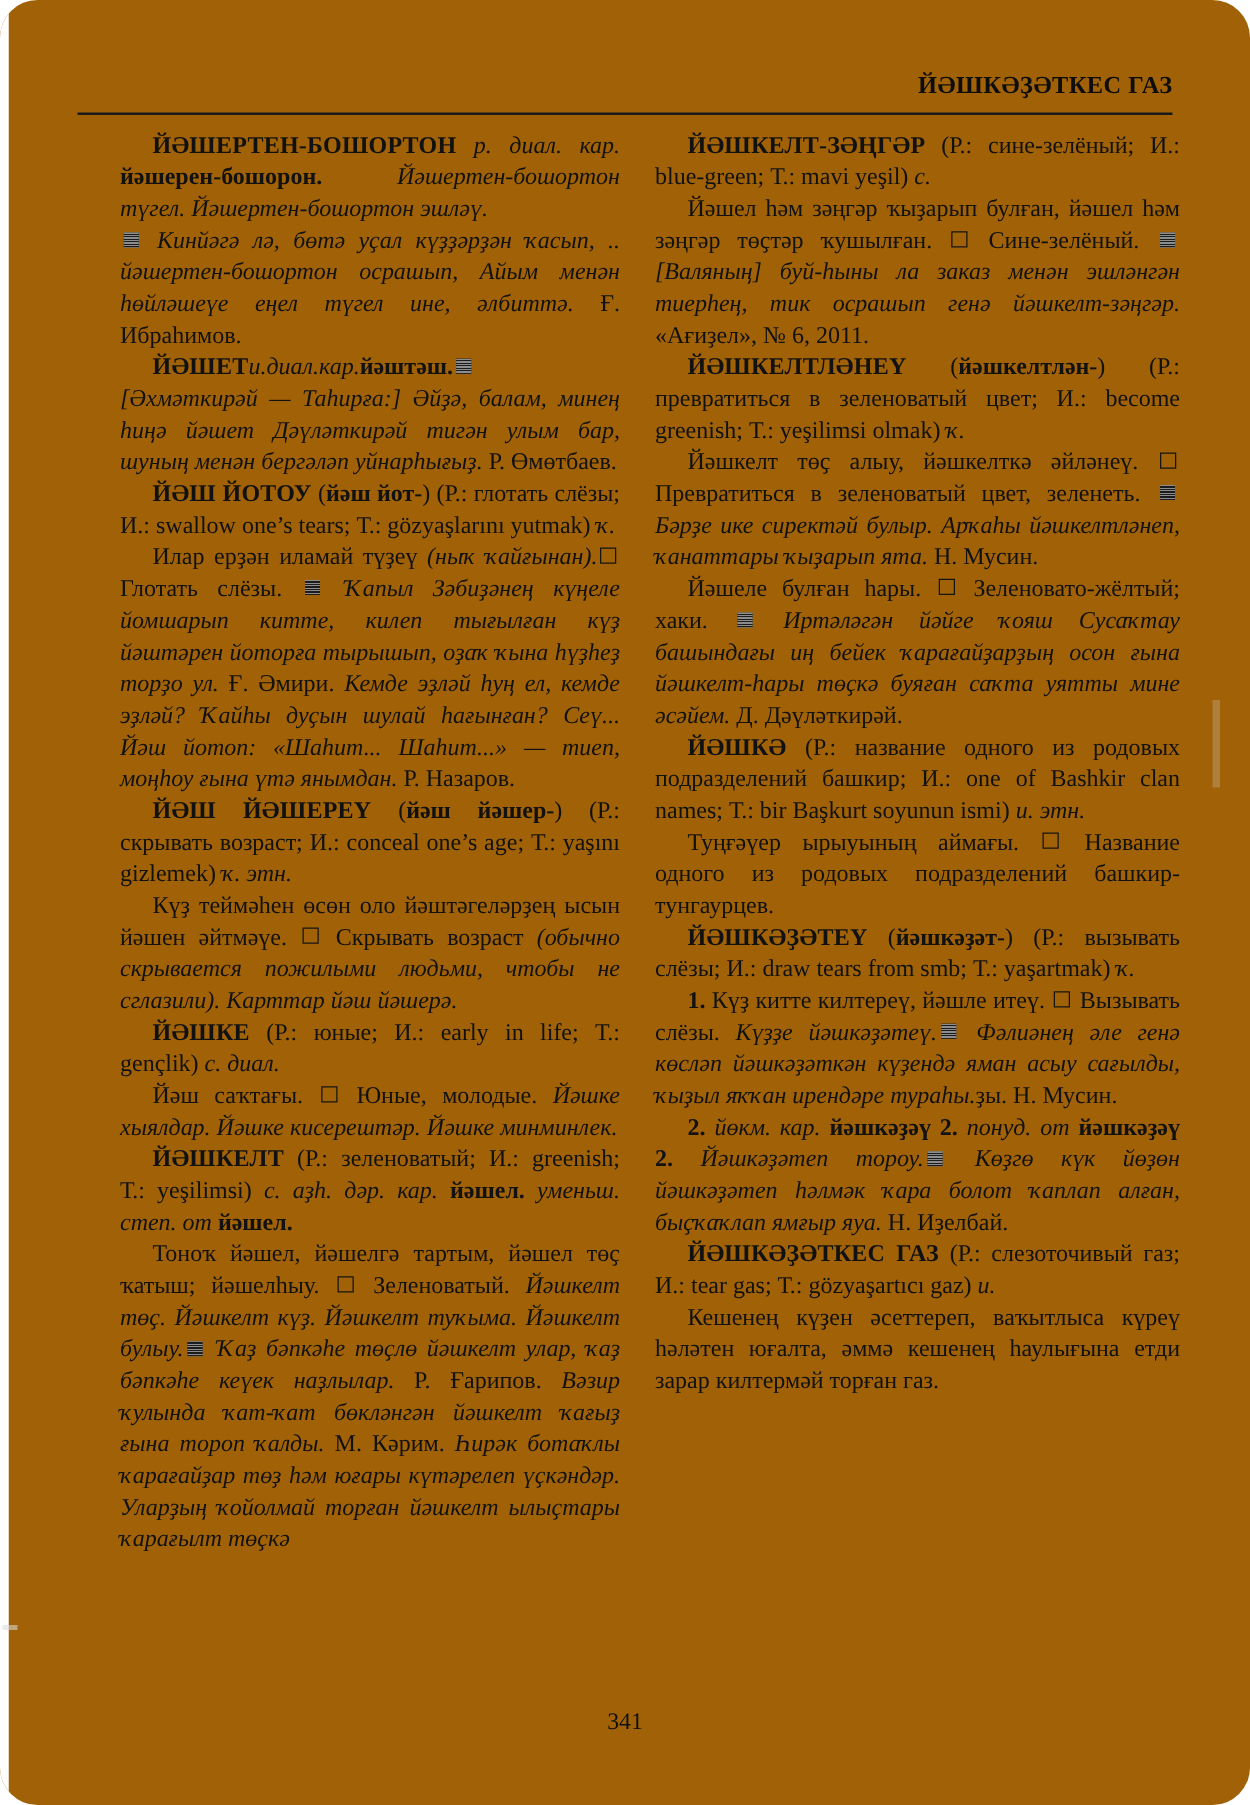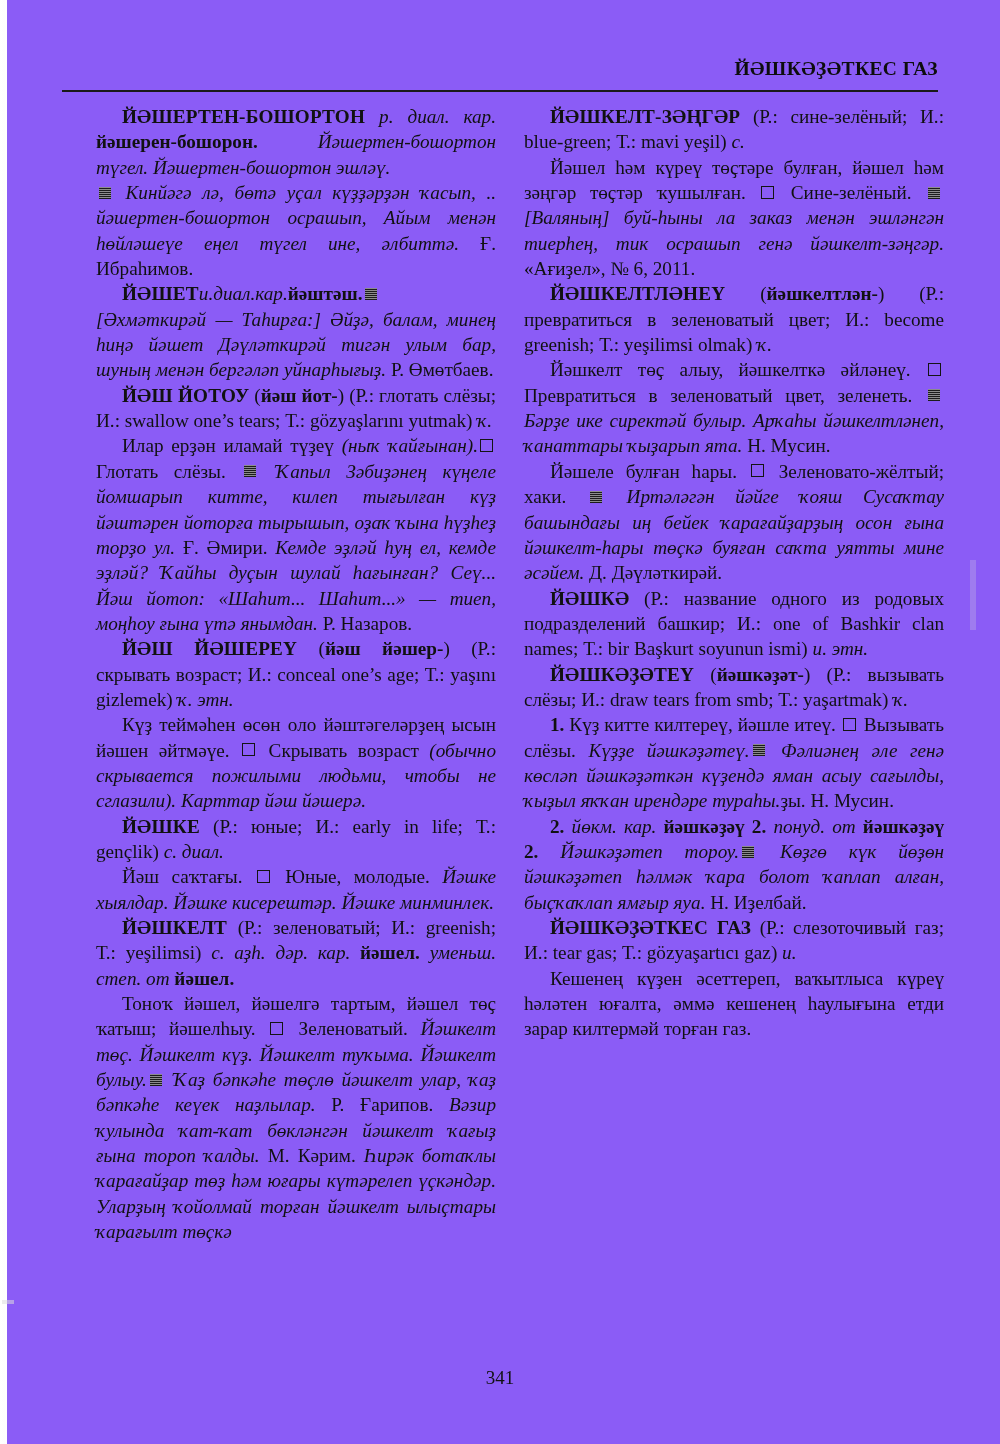--- a/index.html
+++ b/index.html
@@ -4,25 +4,26 @@
 <style>
   html, body {
     margin: 0;
     padding: 0;
     background: #ffffff;
   }
   .page {
     position: relative;
     width: 1000px;
     height: 1444px;
-    background: #8b5cf6;
+    background: #a16207;
     box-sizing: border-box;
     font-family: "Liberation Serif", "DejaVu Serif", serif;
     color: #111111;
     overflow: hidden;
+    border-radius: 30px;
   }
 
   
   .running-head {
     position: absolute;
     top: 58px;
     left: 60px;
     right: 62px;
     text-align: right;
     font-weight: bold;
@@ -132,25 +133,26 @@
         <p class="par indent"><span>Илар ерҙән иламай түҙеү </span><span class="it">(ныҡ ҡайғынан).</span><span class="sq"></span><span> Глотать слёзы. </span><span class="fsq"></span><span class="it"> Ҡапыл Зәбиҙәнең күңеле йомшарып китте, килеп тығылған күҙ йәштәрен йоторға тырышып, оҙаҡ ҡына һүҙһеҙ торҙо ул.</span><span> Ғ. Әмири. </span><span class="it">Кемде эҙләй һуң ел, кемде эҙләй? Ҡайһы дуҫын шулай һағынған? Сеү... Йәш йотоп: «Шаһит... Шаһит...» — тиеп, моңһоу ғына үтә янымдан.</span><span> Р. Назаров.</span></p>
         <p class="par indent"><span class="hw">ЙӘШ ЙӘШЕРЕҮ</span><span> (</span><span class="bold">йәш йәшер-</span><span>) (Р.: скрывать возраст; И.: conceal one’s age; Т.: yaşını gizlemek) </span><span class="it">ҡ. этн.</span></p>
         <p class="par indent"><span>Күҙ теймәһен өсөн оло йәштәгеләрҙең ысын йәшен әйтмәүе. </span><span class="sq"></span><span> Скрывать возраст </span><span class="it">(обычно скрывается пожилыми людьми, чтобы не сглазили). Карттар йәш йәшерә.</span></p>
         <p class="par indent"><span class="hw">ЙӘШКЕ</span><span> (Р.: юные; И.: early in life; Т.: gençlik) </span><span class="it">с. диал.</span></p>
         <p class="par indent"><span>Йәш саҡтағы. </span><span class="sq"></span><span> Юные, молодые. </span><span class="it">Йәшке хыялдар. Йәшке кисерештәр. Йәшке минминлек.</span></p>
         <p class="par indent"><span class="hw">ЙӘШКЕЛТ</span><span> (Р.: зеленоватый; И.: greenish; Т.: yeşilimsi) </span><span class="it">с. аҙһ. дәр. кар. </span><span class="bold">йәшел.</span><span class="it"> уменьш. степ. от </span><span class="bold">йәшел.</span></p>
         <p class="par indent"><span>Тоноҡ йәшел, йәшелгә тартым, йәшел төҫ ҡатыш; йәшелһыу. </span><span class="sq"></span><span> Зеленоватый. </span><span class="it">Йәшкелт төҫ. Йәшкелт күҙ. Йәшкелт туҡыма. Йәшкелт булыу.</span><span class="fsq"></span><span class="it"> Ҡаҙ бәпкәһе төҫлө йәшкелт улар, ҡаҙ бәпкәһе кеүек наҙлылар.</span><span> Р. Ғарипов. </span><span class="it">Вәзир ҡулында ҡат-ҡат бөкләнгән йәшкелт ҡағыҙ ғына тороп ҡалды.</span><span> М. Кәрим. </span><span class="it">Һирәк ботаҡлы ҡарағайҙар төҙ һәм юғары күтәрелеп үҫкәндәр. Уларҙың ҡойолмай торған йәшкелт ылыҫтары ҡарағылт төҫкә</span></p>
       </div>
     <div class="col right" id="col-right">
         <p class="par indent"><span class="hw">ЙӘШКЕЛТ-ЗӘҢГӘР</span><span> (Р.: сине-зелёный; И.: blue-green; Т.: mavi yeşil) </span><span class="it">с.</span></p>
-        <p class="par indent"><span>Йәшел һәм күреү төҫтәре булған, йәшел һәм зәңгәр төҫтәр ҡушылған. </span><span class="sq"></span><span> Сине-зелёный. </span><span class="fsq"></span><span class="it"> [Валяның] буй-һыны ла заказ менән эшләнгән тиерһең, тик осрашып генә йәшкелт-зәңгәр.</span><span> «Ағиҙел», № 6, 2011.</span></p>
+        <p class="par indent"><span>Йәшел һәм зәңгәр ҡыҙарып булған, йәшел һәм зәңгәр төҫтәр ҡушылған. </span><span class="sq"></span><span> Сине-зелёный. </span><span class="fsq"></span><span class="it"> [Валяның] буй-һыны ла заказ менән эшләнгән тиерһең, тик осрашып генә йәшкелт-зәңгәр.</span><span> «Ағиҙел», № 6, 2011.</span></p>
         <p class="par indent"><span class="hw">ЙӘШКЕЛТЛӘНЕҮ</span><span> (</span><span class="bold">йәшкелтлән-</span><span>) (Р.: превратиться в зеленоватый цвет; И.: become greenish; Т.: yeşilimsi olmak) </span><span class="it">ҡ.</span></p>
         <p class="par indent"><span>Йәшкелт төҫ алыу, йәшкелткә әйләнеү. </span><span class="sq"></span><span> Превратиться в зеленоватый цвет, зеленеть. </span><span class="fsq"></span><span class="it"> Бәрҙе ике сиректәй булыр. Арҡаһы йәшкелтләнеп, ҡанаттары ҡыҙарып ята.</span><span> Н. Мусин.</span></p>
         <p class="par indent"><span>Йәшеле булған һары. </span><span class="sq"></span><span> Зеленовато-жёлтый; хаки. </span><span class="fsq"></span><span class="it"> Иртәләгән йәйге ҡояш Сусаҡтау башындағы иң бейек ҡарағайҙарҙың осон ғына йәшкелт-һары төҫкә буяған саҡта уятты мине әсәйем.</span><span> Д. Дәүләткирәй.</span></p>
         <p class="par indent"><span class="hw">ЙӘШКӘ</span><span> (Р.: название одного из родовых подразделений башкир; И.: one of Bashkir clan names; Т.: bir Başkurt soyunun ismi) </span><span class="it">и. этн.</span></p>
+        <p class="par indent"><span>Туңғәүер ырыуының аймағы. </span><span class="sq"></span><span> Название одного из родовых подразделений башкир-тунгаурцев.</span></p>
         <p class="par indent"><span class="hw">ЙӘШКӘҘӘТЕҮ</span><span> (</span><span class="bold">йәшкәҙәт-</span><span>) (Р.: вызывать слёзы; И.: draw tears from smb; Т.: yaşartmak) </span><span class="it">ҡ.</span></p>
         <p class="par indent"><span class="bold">1.</span><span> Күҙ китте килтереү, йәшле итеү. </span><span class="sq"></span><span> Вызывать слёзы. </span><span class="it">Күҙҙе йәшкәҙәтеү.</span><span class="fsq"></span><span class="it"> Фәлиәнең әле генә көсләп йәшкәҙәткән күҙендә яман асыу сағылды, ҡыҙыл яҡҡан ирендәре тураһы.</span><span>ҙы. Н. Мусин.</span></p>
         <p class="par indent"><span class="bold">2.</span><span class="it"> йөкм. кар. </span><span class="bold">йәшкәҙәү 2.</span><span class="it"> понуд. от </span><span class="bold">йәшкәҙәү 2.</span><span class="it"> Йәшкәҙәтеп тороу.</span><span class="fsq"></span><span class="it"> Көҙгө күк йөҙөн йәшкәҙәтеп һәлмәк ҡара болот ҡаплап алған, быҫҡаҡлап ямғыр яуа.</span><span> Н. Иҙелбай.</span></p>
         <p class="par indent"><span class="hw">ЙӘШКӘҘӘТКЕС ГАЗ</span><span> (Р.: слезоточивый  газ; И.: tear gas; Т.: gözyaşartıcı gaz) </span><span class="it">и.</span></p>
         <p class="par indent"><span>Кешенең күҙен әсеттереп, ваҡытлыса күреү һәләтен юғалта, әммә кешенең һаулығына етди зарар килтермәй торған газ.</span></p>
       </div>
   </div>
 
   <div class="folio">341</div>
 </div>

